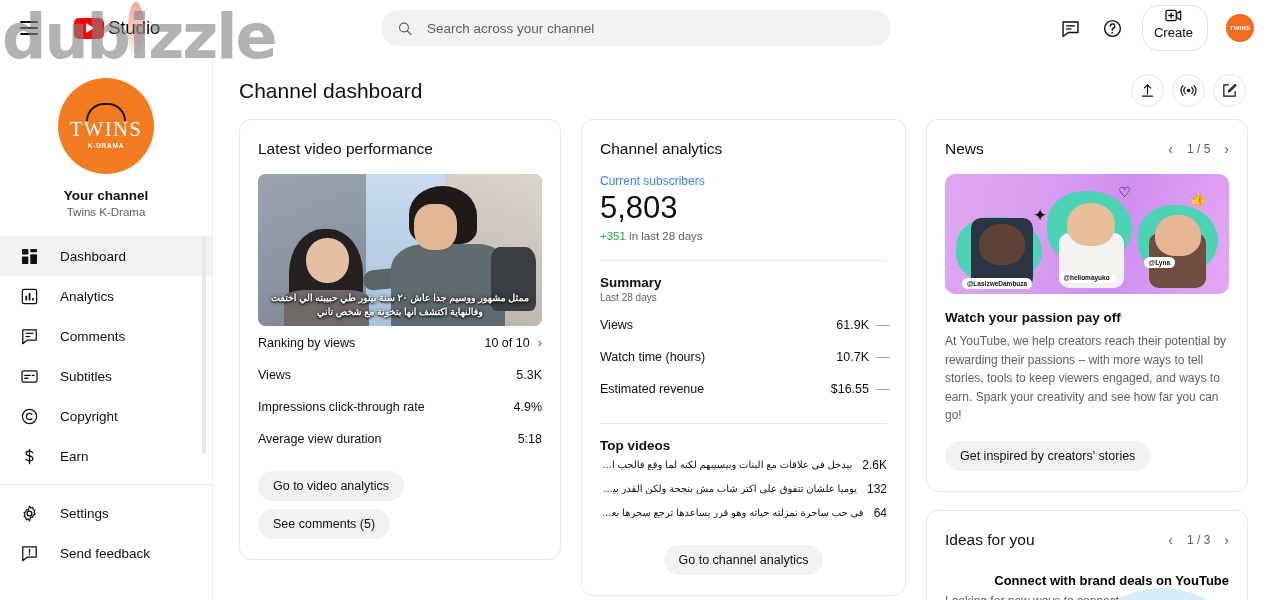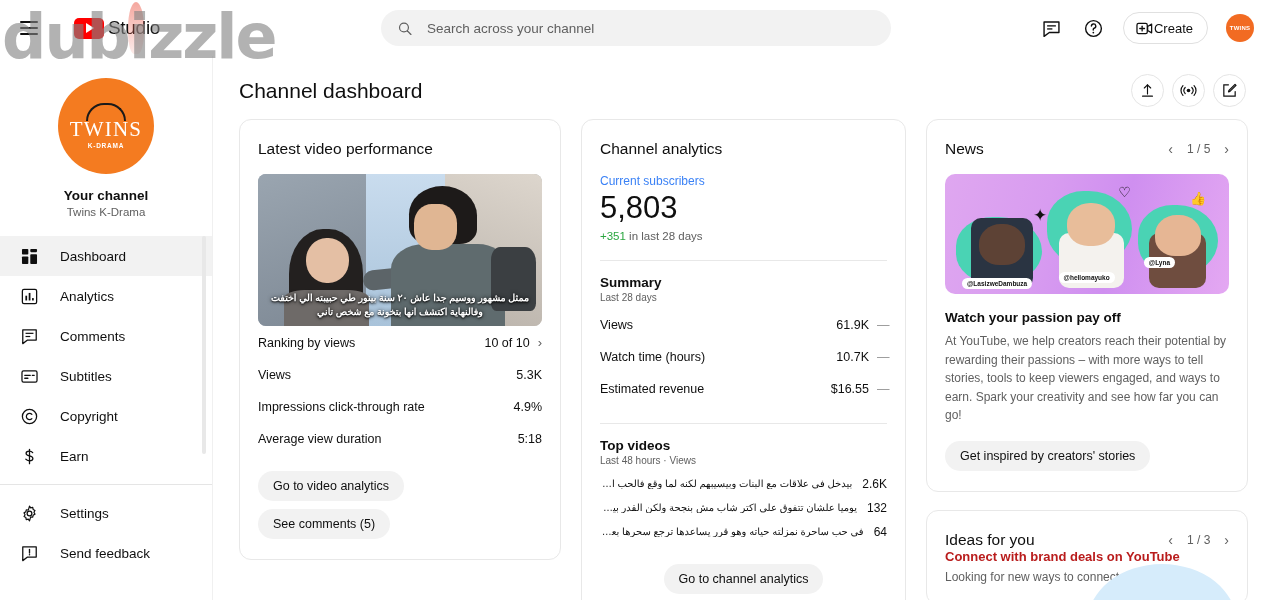--- a/index.html
+++ b/index.html
@@ -62,23 +62,23 @@
   .topbar-right {
     position: absolute; right: 16px; top: 0; height: 56px;
     display: flex; align-items: center; gap: 8px;
   }
   .icon-btn {
     width: 34px; height: 34px; border-radius: 50%;
     display: flex; align-items: center; justify-content: center;
     cursor: pointer; background: transparent; border: none;
   }
   .create-btn {
-    height: 32px; border-radius: 17px; border: 1px solid #e0e0e0;
+    height: 46px; border-radius: 17px; border: 1px solid #e0e0e0;
     background: #fff; display: flex; align-items: center; gap: 0;
-    padding: 0 14px 0 11px; cursor: pointer; margin-left: 4px;
+    padding: 0 14px 0 11px; cursor: pointer; margin-left: 4px; flex-direction: column;
   }
   .create-btn .lbl { font-size: 13px; color: #0f0f0f; }
   .avatar-top {
     width: 28px; height: 28px; border-radius: 50%;
     background: #f26b22; margin-left: 10px; cursor: pointer;
     display: flex; align-items: center; justify-content: center;
     overflow: hidden; position: relative;
   }
   .avatar-top .tw { font-size: 6px; color: #fff; font-weight: 700; letter-spacing: .2px;}
 
@@ -256,21 +256,21 @@
     position: absolute; background: #fff; border-radius: 9px;
     font-size: 6.5px; font-weight: 700; color: #0f0f0f;
     padding: 2px 5px; white-space: nowrap;
   }
   .nb-star { position: absolute; color: #111; font-size: 17px; }
   .nb-heart { position: absolute; color: #111; font-size: 14px; }
   .nb-thumbup { position: absolute; color: #2a7fd4; font-size: 13px; }
   .news-title { font-size: 13.5px; font-weight: 700; color: #0f0f0f; margin-top: 16px; }
   .news-body { font-size: 12px; color: #606060; line-height: 1.55; margin-top: 7px; }
 
-  .ideas-title { font-size: 13px; font-weight: 700; color: #b91c1c; margin-top: 0; }
+  .ideas-title { font-size: 13px; font-weight: 700; color: #000000; margin-top: 24px; text-align: right; }
   .ideas-body { font-size: 12px; color: #606060; margin-top: 6px; }
   .ideas-deco {
     position: absolute; right: 10px; bottom: -20px; width: 150px; height: 60px;
     background: #d6ecfb; border-radius: 50% 50% 0 0 / 100% 100% 0 0;
   }
 
   
   .watermark {
     position: absolute; left: 2px; top: 6px; z-index: 60;
     font-family: "DejaVu Sans", sans-serif;
@@ -562,21 +562,20 @@
             <span>Estimated revenue</span>
             <span class="m-val">
               <span>$16.55</span>
               <span class="dash">—</span>
             </span>
           </div>
 
           <div class="divider"></div>
 
           <div class="sec-title">Top videos</div>
-          <div class="sec-sub">Last 48 hours · Views</div>
 
           <div class="topvideo-row">
             <span class="tv-title">بيدخل في علاقات مع البنات وبيسيبهم لكنه لما وقع فالحب المرة دلعت فيه...</span>
             <span class="tv-views">2.6K</span>
           </div>
           <div class="topvideo-row">
             <span class="tv-title">يوميا علشان تتفوق علي اكتر شاب مش بنجحة ولكن القدر بيوقعها في حبه...</span>
             <span class="tv-views">132</span>
           </div>
           <div class="topvideo-row">

